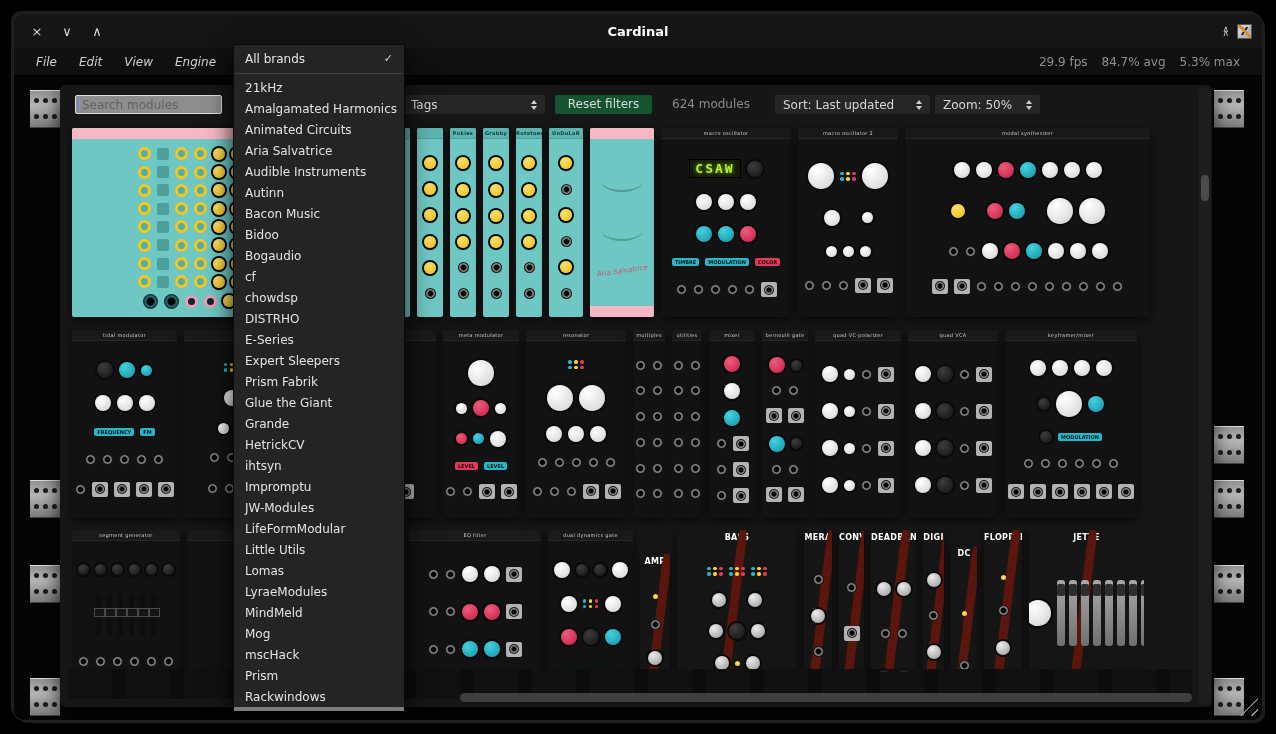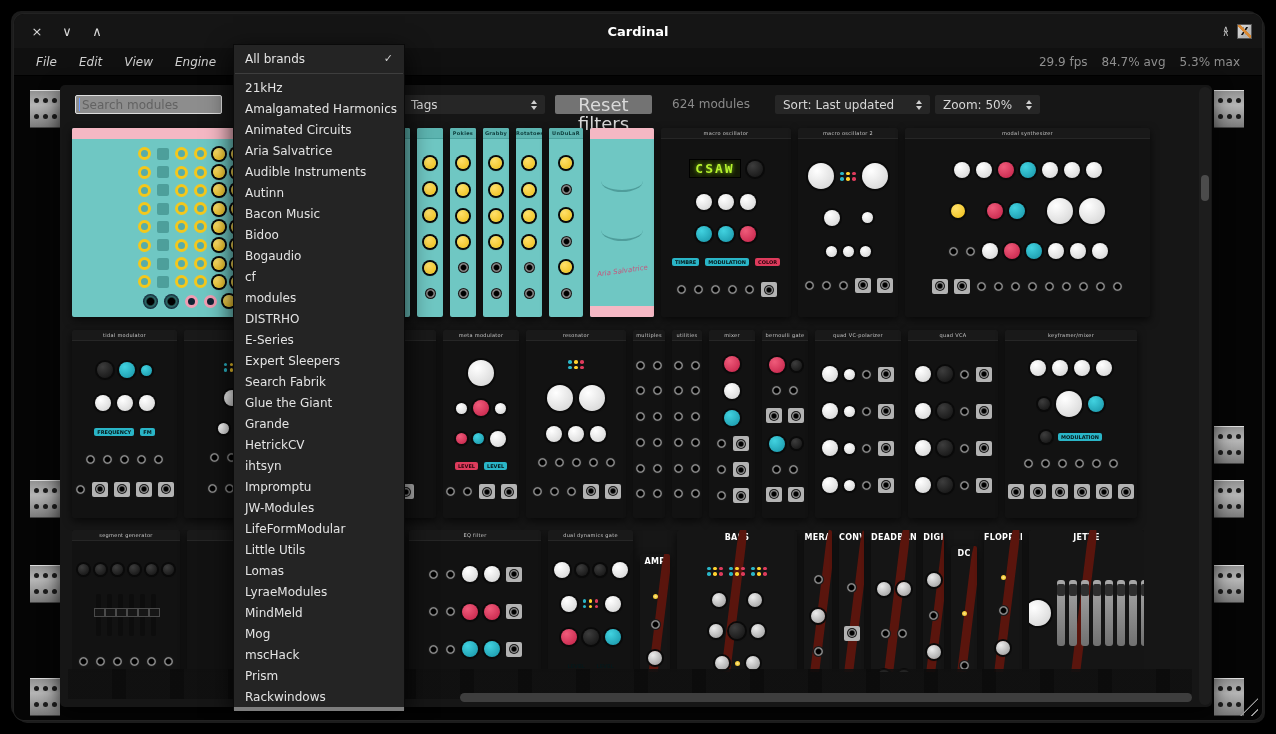--- a/index.html
+++ b/index.html
@@ -38,21 +38,21 @@
     display:flex; align-items:center; padding-left:3px; }
   #search-caret { width:1px; height:13px; background:#6c9bff; margin-right:2px; }
   #search-ph { color:#626262; font-size:12px; }
   .tb-select { position:absolute; top:10px; height:19px; background:#262626; border-radius:2px; color:#d6d6d6; font-size:12px;
     display:flex; align-items:center; padding:0 8px; }
   .updn { margin-left:auto; display:flex; flex-direction:column; gap:2px; padding-left:10px; }
   .updn b { width:0; height:0; border-left:3.5px solid transparent; border-right:3.5px solid transparent; }
   .updn .u { border-bottom:4px solid #cfcfcf; }
   .updn .d { border-top:4px solid #cfcfcf; }
   #tags-select { left:343px; width:142px; }
-  #reset-btn { position:absolute; left:495px; top:10px; width:97px; height:19px; background:#737373; border-radius:2px; color:#dadada; font-size:18px; text-align:center; line-height:19px; }
+  #reset-btn { position:absolute; left:495px; top:10px; width:97px; height:19px; background:#14532d; border-radius:2px; color:#dadada; font-size:12px; text-align:center; line-height:19px; }
   #mod-count { position:absolute; left:612px; top:10px; height:19px; line-height:19px; color:#8a8a8a; font-size:12px; }
   #sort-select { left:715px; width:155px; }
   #zoom-select { left:875px; width:105px; }
 
   
   .mod-row { position:absolute; left:12px; display:flex; gap:7px; align-items:stretch; }
   #row1 { top:43px; height:189px; }
   #row2 { top:245px; height:188px; }
   #row3 { top:445px; height:190px; clip-path:inset(0 0 48px 0); }
   .mod { position:relative; background:#121212; border-radius:2px; box-shadow:0 3px 8px rgba(0,0,0,.65); overflow:hidden; display:flex; flex-direction:column; flex:none; }
@@ -1421,25 +1421,25 @@
       <div class="bm-item">21kHz</div>
       <div class="bm-item">Amalgamated Harmonics</div>
       <div class="bm-item">Animated Circuits</div>
       <div class="bm-item">Aria Salvatrice</div>
       <div class="bm-item">Audible Instruments</div>
       <div class="bm-item">Autinn</div>
       <div class="bm-item">Bacon Music</div>
       <div class="bm-item">Bidoo</div>
       <div class="bm-item">Bogaudio</div>
       <div class="bm-item">cf</div>
-      <div class="bm-item">modules</div>
+      <div class="bm-item">chowdsp</div>
       <div class="bm-item">DISTRHO</div>
       <div class="bm-item">E-Series</div>
       <div class="bm-item">Expert Sleepers</div>
-      <div class="bm-item">Search Fabrik</div>
+      <div class="bm-item">Prism Fabrik</div>
       <div class="bm-item">Glue the Giant</div>
       <div class="bm-item">Grande</div>
       <div class="bm-item">HetrickCV</div>
       <div class="bm-item">ihtsyn</div>
       <div class="bm-item">Impromptu</div>
       <div class="bm-item">JW-Modules</div>
       <div class="bm-item">LifeFormModular</div>
       <div class="bm-item">Little Utils</div>
       <div class="bm-item">Lomas</div>
       <div class="bm-item">LyraeModules</div>

